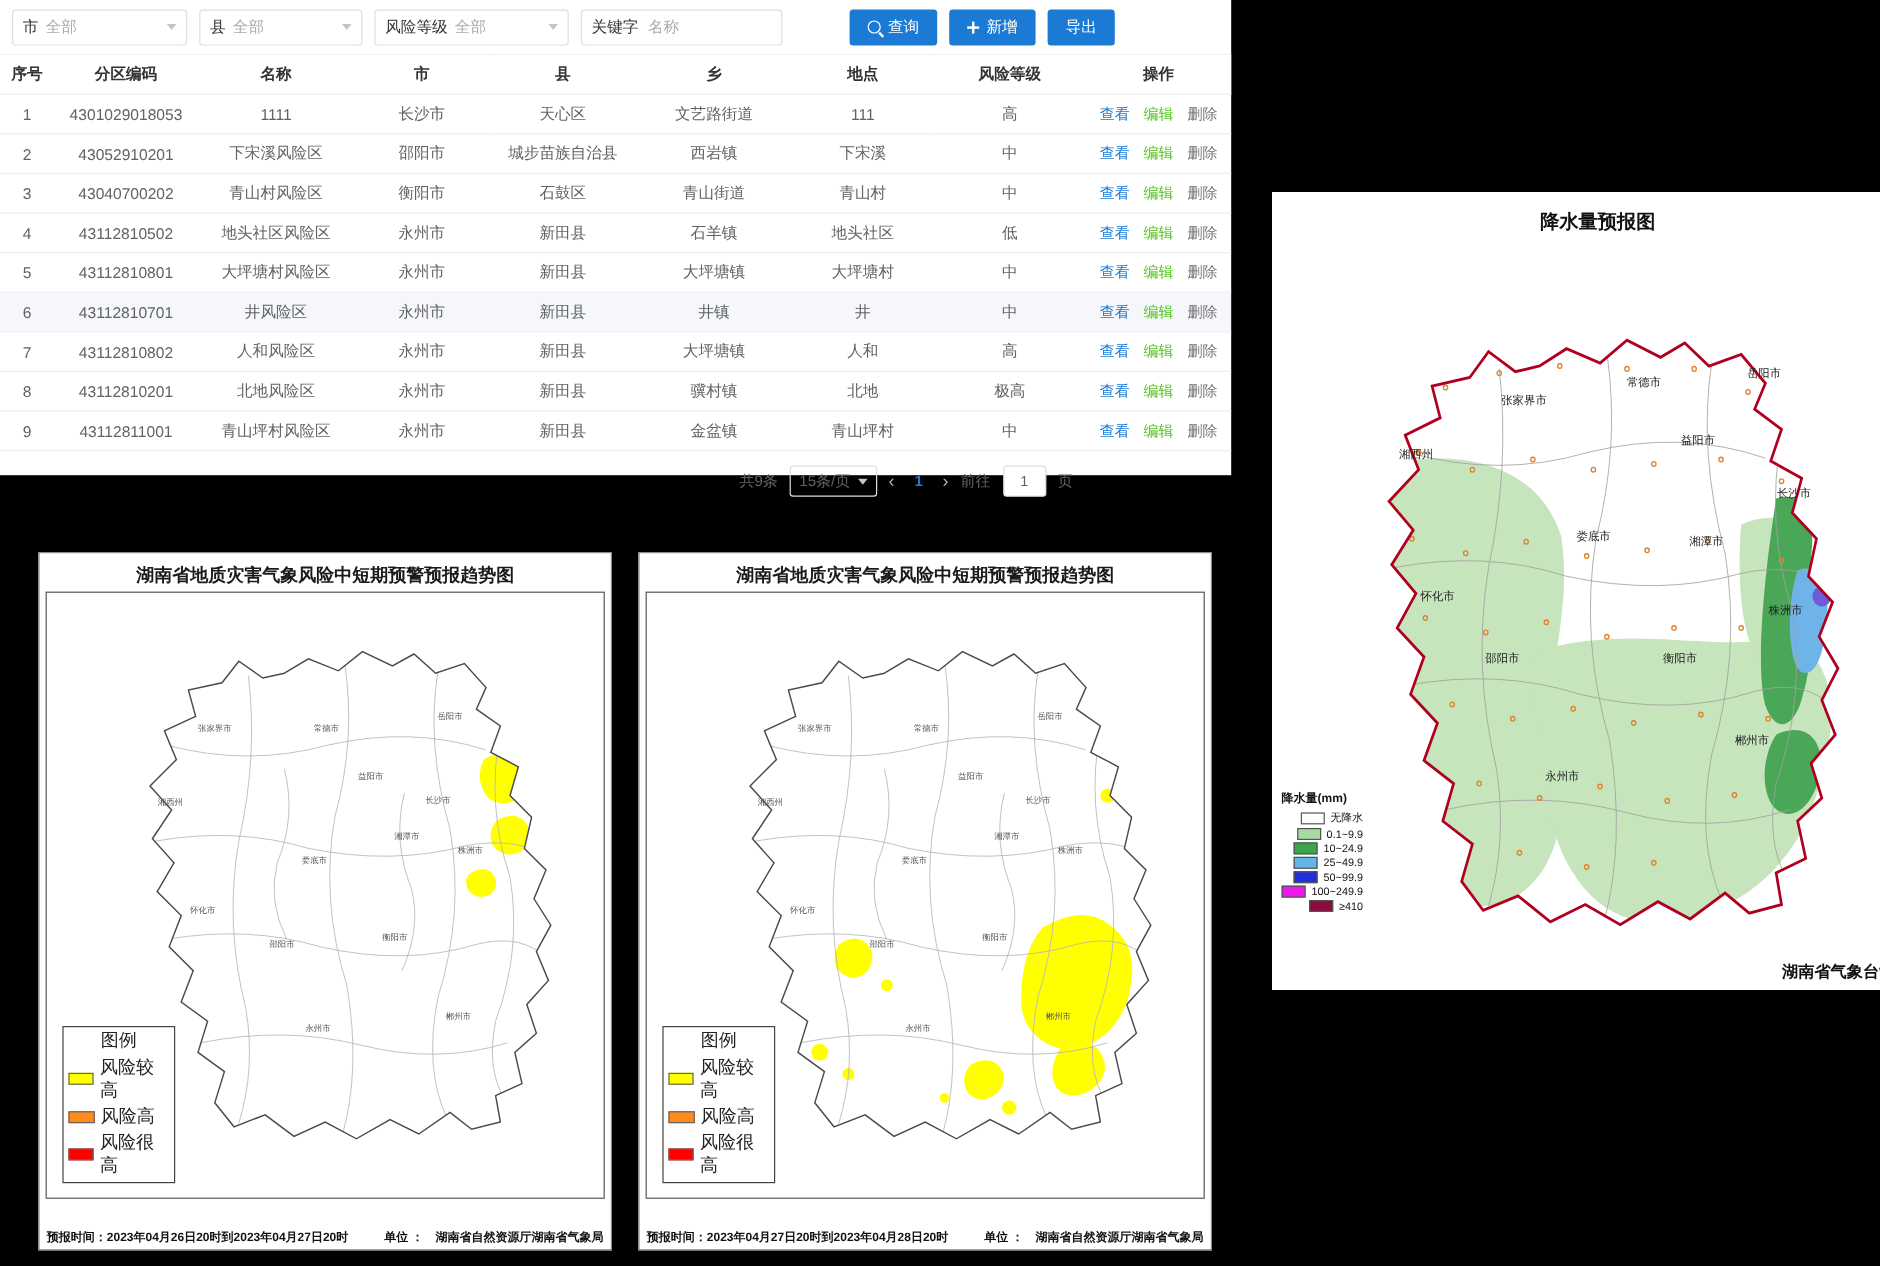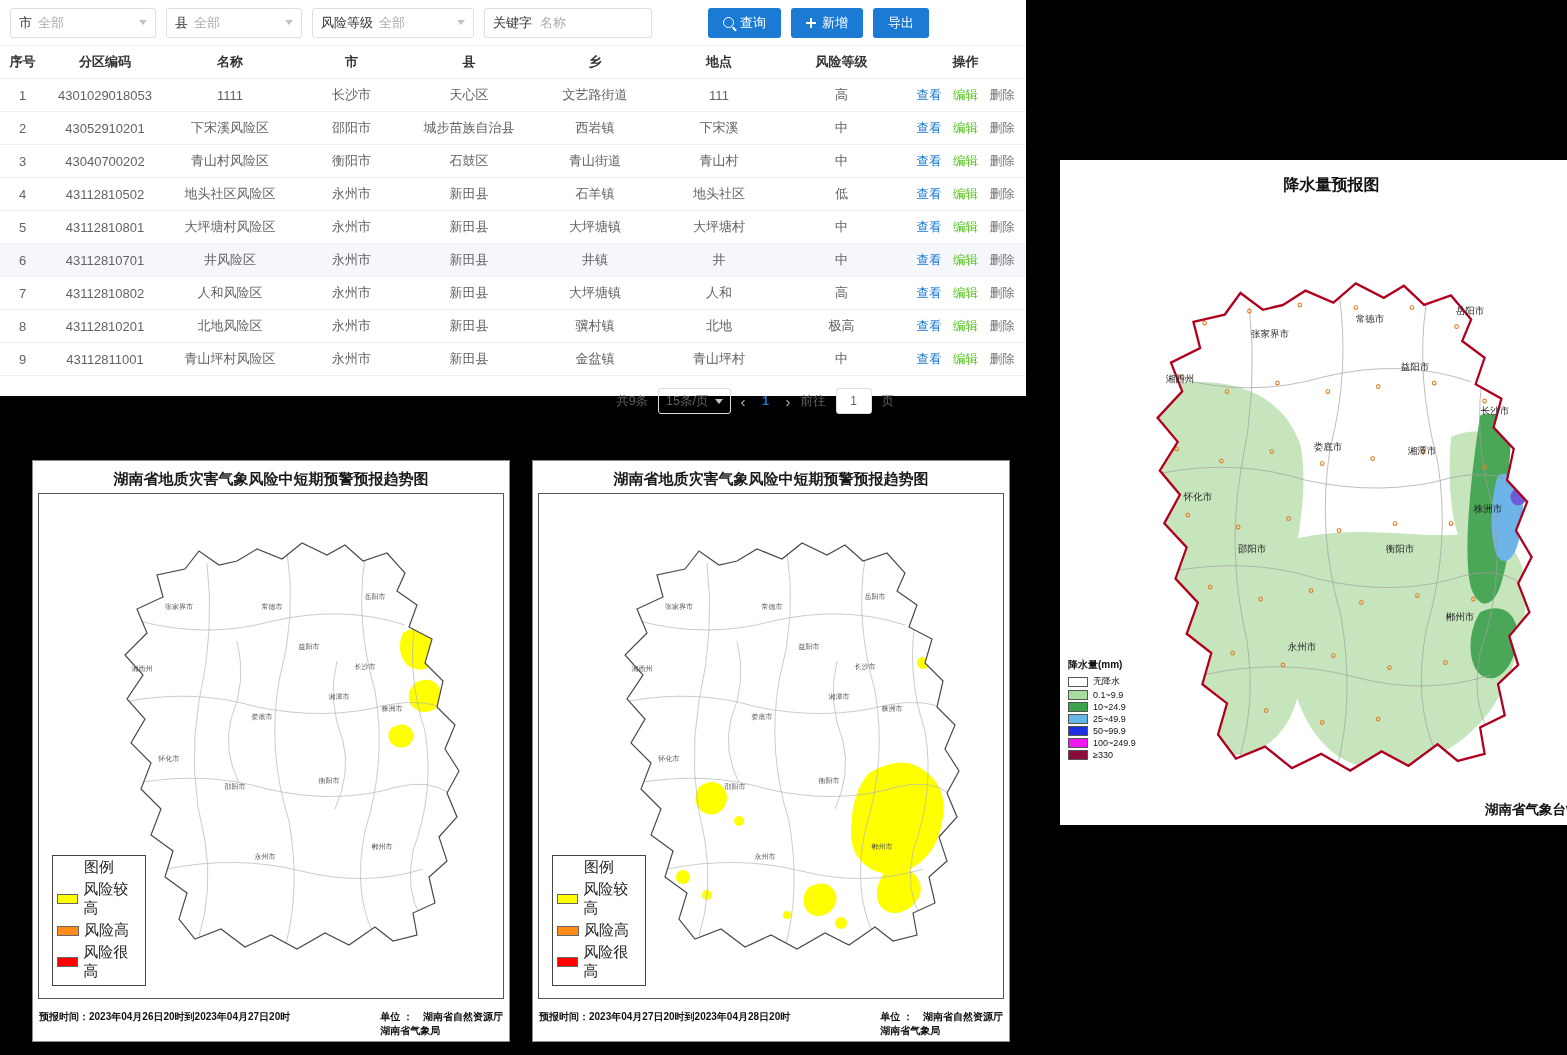--- a/index.html
+++ b/index.html
@@ -54,30 +54,30 @@
   .trend-title{text-align:center;font-size:15px;font-weight:bold;color:#1a1a1a;padding-top:9px;}
   .map-frame{position:absolute;left:5px;right:5px;top:32px;bottom:42px;border:1px solid #555;}
   .map-svg{width:100%;height:100%;display:block;}
   .trend-legend{position:absolute;left:13px;bottom:12px;width:94px;background:#fff;border:1px solid #444;
                 font-size:15px;color:#222;padding:2px 4px 4px;box-sizing:border-box;}
   .tl-title{text-align:center;margin-bottom:2px;}
   .tl-row{display:flex;align-items:center;gap:5px;margin-top:3px;}
   .sw{width:22px;height:10px;border:1px solid #666;display:inline-block;box-sizing:border-box;}
   .trend-footer{position:absolute;left:6px;right:6px;bottom:3px;display:flex;justify-content:space-between;
                 font-size:10px;font-weight:bold;color:#111;align-items:flex-start;}
-  .tf-unit{display:flex;flex-direction:column;align-items:flex-start;}
+  .tf-unit{display:flex;flex-direction:row;align-items:flex-end;}
 
   
   .rain-panel{position:absolute;left:1060px;top:160px;width:543px;height:665px;background:#fff;}
   .rain-title{text-align:center;font-size:16px;font-weight:bold;color:#111;padding-top:15px;}
   .rain-subtitle{text-align:center;font-size:14px;color:#111;padding-top:7px;}
   .rain-svg{position:absolute;left:10px;top:62px;width:487px;height:560px;}
   .rain-legend{position:absolute;left:8px;top:498px;background:rgba(255,255,255,.85);font-size:9px;color:#111;}
   .rl-title{font-weight:bold;font-size:10px;margin-bottom:3px;}
-  .rl-row{display:flex;align-items:center;gap:5px;margin-top:2px;}
+  .rl-row{display:flex;align-items:center;gap:5px;margin-top:2px;justify-content:flex-end;}
   .rl-sw{width:20px;height:10px;border:1px solid #555;display:inline-block;box-sizing:border-box;}
   .rain-credit{position:absolute;right:10px;bottom:6px;font-size:13.5px;font-weight:bold;color:#111;}
 </style>
 </head>
 <body>
 
 <div class="top-panel">
   <div class="filter-bar">
     <div class="select-box w145">
       <span class="sb-label">市</span>
@@ -562,17 +562,17 @@
     <div class="rl-row">
         <span class="rl-sw" style="background-color: rgb(31, 47, 224);"></span>
         <span>50~99.9</span>
       </div>
     <div class="rl-row">
         <span class="rl-sw" style="background-color: rgb(240, 22, 240);"></span>
         <span>100~249.9</span>
       </div>
     <div class="rl-row">
         <span class="rl-sw" style="background-color: rgb(138, 11, 60);"></span>
-        <span>≥330</span>
+        <span>≥410</span>
       </div>
   </div>
   <div class="rain-credit">湖南省气象台制作</div>
 </div>
 
 </body></html>

